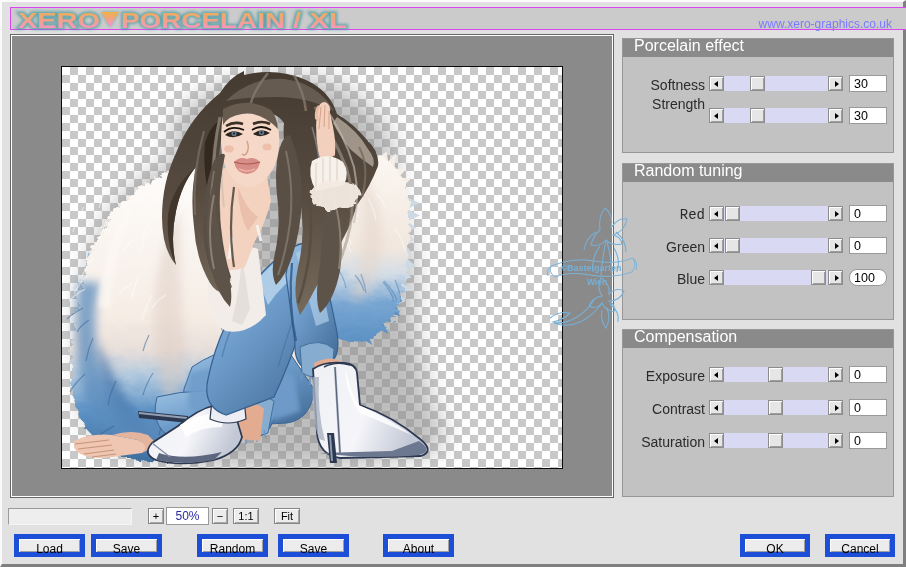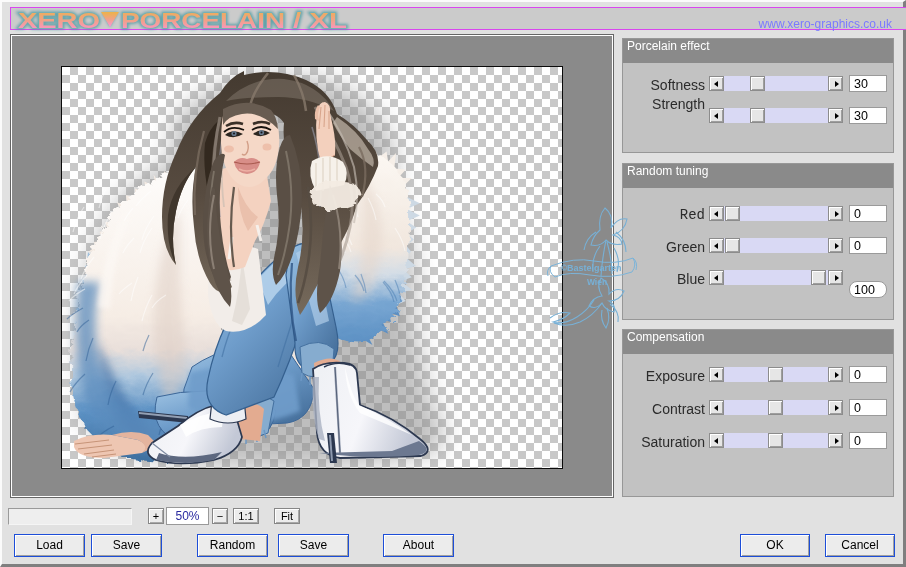--- a/index.html
+++ b/index.html
@@ -8,38 +8,38 @@
 #frame { position:absolute; inset:0; border-top:2px solid #fbfbfb; border-left:2px solid #fbfbfb; border-right:3px solid #7f7f7f; border-bottom:3px solid #7f7f7f; }
 
 #titlebar { position:absolute; left:10px; top:7px; width:906px; height:23px; background:#cbcbcb; border:1px solid #d946ef; }
 #url { position:absolute; right:23px; top:9px; font-size:12px; color:#7a7aff; }
 
 #panel { position:absolute; left:10px; top:34px; width:604px; height:464px; background:#8a8a8a; border:1px solid #666; box-shadow:inset 1px 1px 0 #fff, inset -1px -1px 0 #fff; }
 #imgarea { position:absolute; left:61px; top:66px; width:502px; height:403px; border:1px solid #0a0a0a;
   background:repeating-conic-gradient(#c8c8c8 0 25%, #ffffff 0 50%); background-size:16px 16px; }
 
 .group { position:absolute; left:622px; width:272px; background:#c2c2c2; border:1px solid #979797; }
-.group .hd { height:24px; background:#8a8a8a; color:#fff; font-size:12px; line-height:14px; padding-left:4px; }
+.group .hd { height:18px; background:#8a8a8a; color:#fff; font-size:16px; line-height:14px; padding-left:11px; }
 #g1 { top:38px; height:115px; }
 #g2 { top:163px; height:157px; }
 #g3 { top:329px; height:168px; }
 
 .lbl { position:absolute; width:90px; text-align:right; font-size:14px; color:#2b2b2b; }
 .abtn { position:absolute; width:15px; height:15px; background:#e6e6e6; border:1px solid #8c8c8c; box-shadow:inset 1px 1px 0 #fff, inset -1px -1px 0 #9e9e9e; }
 .abtn .t { position:absolute; top:4px; width:0; height:0; border-top:3.5px solid transparent; border-bottom:3.5px solid transparent; }
 .abtn .tl { left:4px; border-right:4px solid #000; }
 .abtn .tr { left:6px; border-left:4px solid #000; }
 .track { position:absolute; width:104px; height:15px; background:#d9d9f4; }
 .thumb { position:absolute; top:0; width:15px; height:15px; background:#e6e6e6; border:1px solid #8c8c8c; box-shadow:inset 1px 1px 0 #fff, inset -1px -1px 0 #9e9e9e; }
 .val { position:absolute; left:849px; width:38px; height:17px; background:#fff; border:1px solid #9a9a9a; font-size:12.5px; color:#000; padding:1px 0 0 4px; }
 
 #status { position:absolute; left:8px; top:508px; width:124px; height:17px; background:#eeeeee; border:1px solid #9a9a9a; border-bottom-color:#f5f5f5; border-right-color:#f5f5f5; }
 .sbtn { position:absolute; top:508px; height:16px; background:#ececec; border:1px solid #878787; box-shadow:inset 1px 1px 0 #fff, inset -1px -1px 0 #a8a8a8; font-size:11px; text-align:center; line-height:14px; color:#000; }
 #zoomval { position:absolute; left:166px; top:507px; width:43px; height:18px; background:#fff; border:1px solid #999; color:#2a2aa0; font-size:12px; text-align:center; line-height:16px; }
-.btn { position:absolute; top:534px; height:23px; background:#ececec; border:1px solid #1d4ed8; box-shadow:inset 1px 1px 0 #fff, inset -1px -1px 0 #a0a0a0; font-size:12px; text-align:center; line-height:21px; color:#000; }
+.btn { position:absolute; top:534px; height:23px; background:#ececec; border:5px solid #1d4ed8; box-shadow:inset 1px 1px 0 #fff, inset -1px -1px 0 #a0a0a0; font-size:12px; text-align:center; line-height:21px; color:#000; }
 </style>
 </head>
 <body>
 <div id="frame"></div>
 <div id="titlebar">
   <svg width="400" height="26" style="position:absolute;left:0;top:-1px">
     <defs>
       <linearGradient id="tg" x1="0" y1="0" x2="0" y2="1">
         <stop offset="0.05" stop-color="#edb14e"></stop>
         <stop offset="0.5" stop-color="#f1a188"></stop>
@@ -336,21 +336,21 @@
 <div class="lbl" style="left:615px;top:271px;text-align:right;">Blue</div>
 <div class="abtn" style="left:709px;top:270px;">
       <div class="t tl"></div>
     </div>
 <div class="track" style="left:724px;top:270px;">
       <div class="thumb" style="left:87px;"></div>
     </div>
 <div class="abtn" style="left:828px;top:270px;">
       <div class="t tr"></div>
     </div>
-<div class="val" style="top:281px;border-radius:8px;">100</div>
+<div class="val" style="top:269px;border-radius:8px;">100</div>
 <div class="lbl" style="left:615px;top:368px;">Exposure</div>
 <div class="abtn" style="left:709px;top:367px;">
       <div class="t tl"></div>
     </div>
 <div class="track" style="left:724px;top:367px;">
       <div class="thumb" style="left:44px;"></div>
     </div>
 <div class="abtn" style="left:828px;top:367px;">
       <div class="t tr"></div>
     </div>

